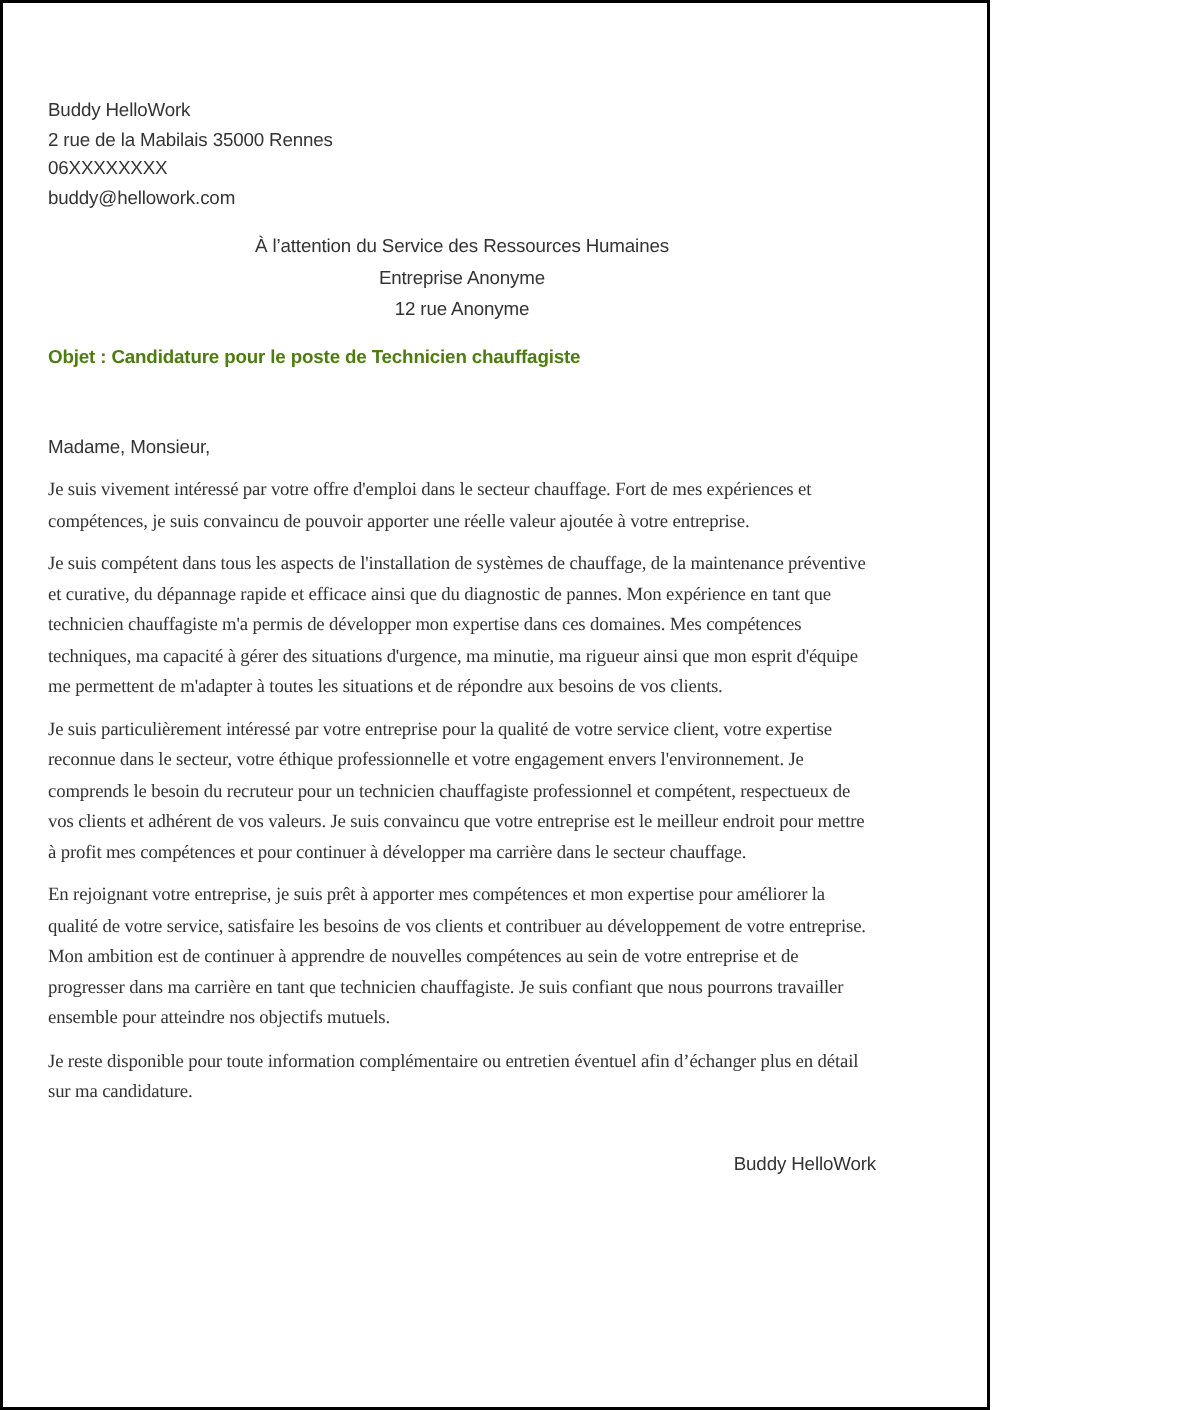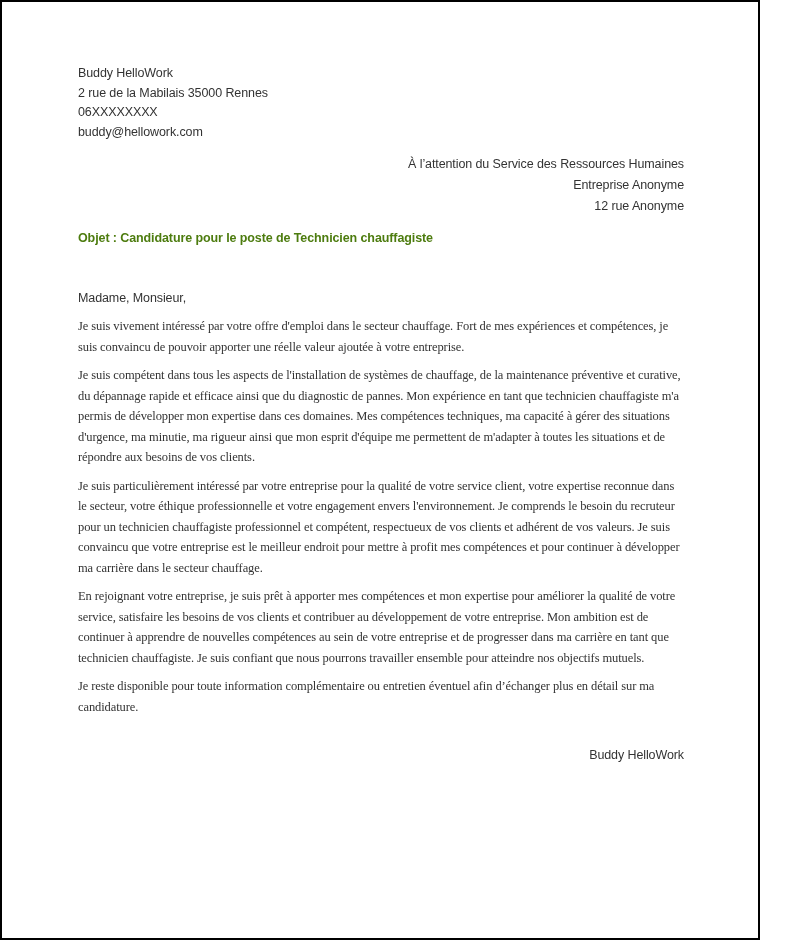--- a/index.html
+++ b/index.html
@@ -2,39 +2,39 @@
 <html lang="fr"><head>
 <meta charset="utf-8">
 <style>
   html, body {
     margin: 0;
     padding: 0;
     background: #ffffff;
   }
   .page {
     position: relative;
-    width: 760px;
+    width: 660px;
     height: 940px;
     box-sizing: border-box;
     background: #ffffff;
     border: 2px solid #000000;
-    padding: 62px 74px 0 76px;
+    padding: 62px 74px 0 30px;
     overflow: hidden;
     font-family: "Liberation Sans", "DejaVu Sans", sans-serif;
     font-size: 12.5px;
     letter-spacing: -0.1px;
     color: #333333;
     line-height: 20.5px;
   }
   .sender-block {
     line-height: 19.5px;
   }
   .recipient-block {
     margin-top: 12px;
-    text-align: right;
+    text-align: center;
     line-height: 21px;
   }
   .date-line {
     margin-top: 18px;
   }
   .subject-line {
     margin-top: 11px;
     font-weight: bold;
     color: #4d7c0f;
   }

